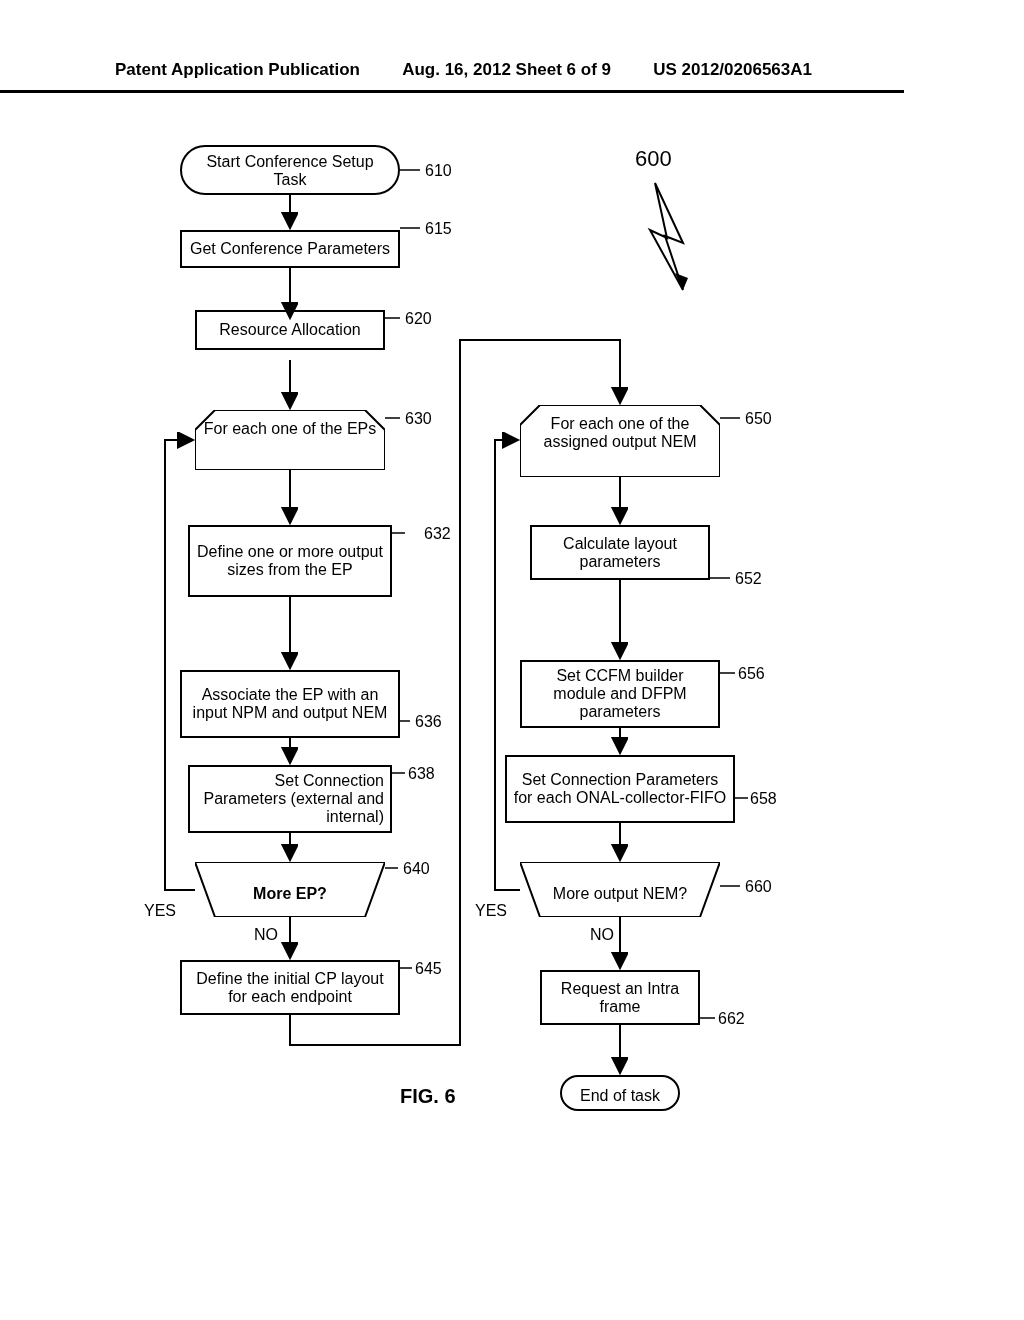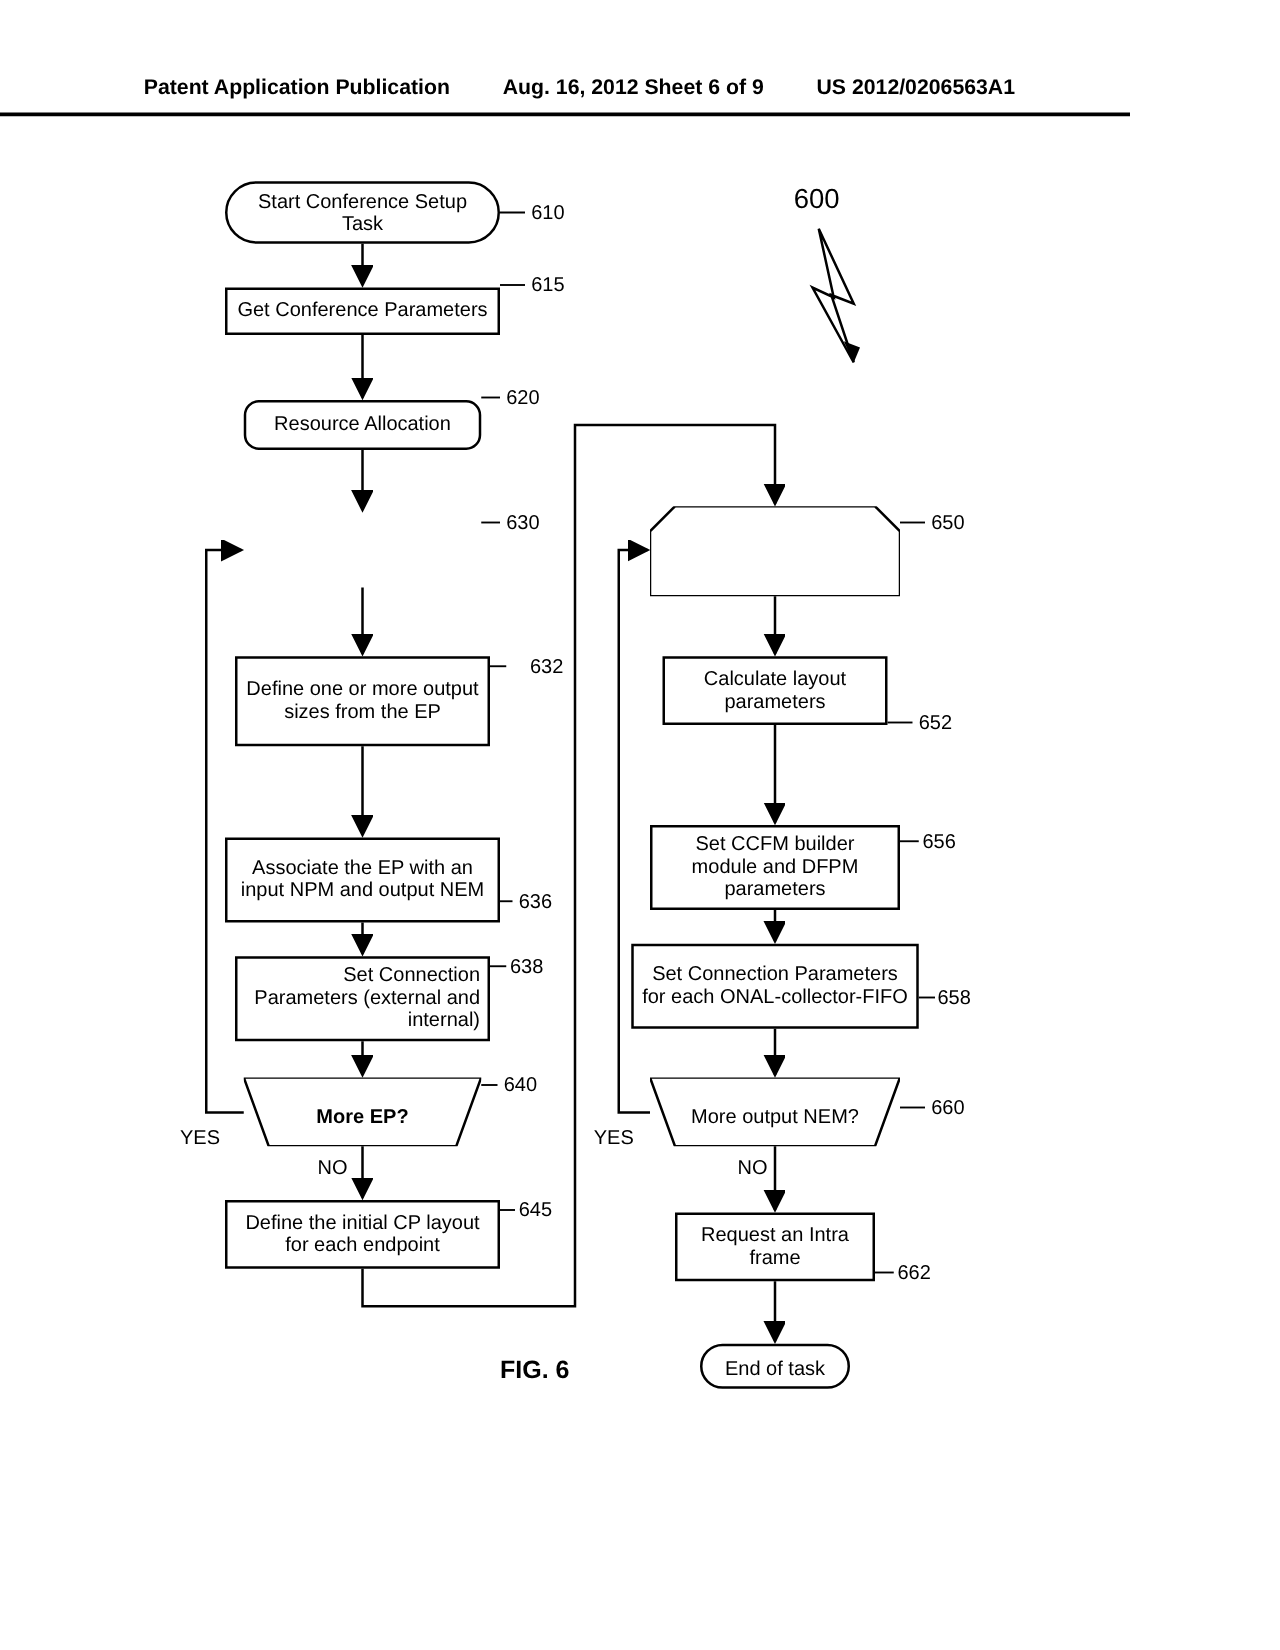--- a/index.html
+++ b/index.html
@@ -112,25 +112,31 @@
     <div class="node terminator" style="left:180px; top:15px; width:220px; height:50px;">
       <span>Start Conference Setup Task</span>
     </div>
     <div class="label" style="left:425px; top:32px;">610</div>
 
     <div class="node process" style="left:180px; top:100px; width:220px; height:38px;">
       <span>Get Conference Parameters</span>
     </div>
     <div class="label" style="left:425px; top:90px;">615</div>
 
-    <div class="node process" style="left:195px; top:190px; width:190px; height:40px;border-radius:12px;">
+    <div class="node process" style="left:195px; top:180px; width:190px; height:40px;">
       <span>Resource Allocation</span>
     </div>
     <div class="label" style="left:405px; top:180px;">620</div>
 
+    <div class="loophead" style="left:195px; top:280px; width:190px; height:60px;">
+      <svg width="190" height="60">
+          <polygon points="0,20 20,0 170,0 190,20 190,60 0,60" stroke="#000" stroke-width="2" fill="#fff"></polygon>
+        </svg>
+      <div class="txt">For each one of the EPs</div>
+    </div>
     <div class="label" style="left:405px; top:280px;">630</div>
 
     <div class="node process" style="left:188px; top:395px; width:204px; height:72px;">
       <span>Define one or more output sizes from the EP</span>
     </div>
     <div class="label" style="left:424px; top:395px;">632</div>
 
     <div class="node process" style="left:180px; top:540px; width:220px; height:68px;">
       <span>Associate the EP with an input NPM and output NEM</span>
     </div>
@@ -153,20 +159,21 @@
 
     <div class="node process" style="left:180px; top:830px; width:220px; height:55px;">
       <span>Define the initial CP layout for each endpoint</span>
     </div>
     <div class="label" style="left:415px; top:830px;">645</div>
 
     <div class="loophead" style="left:520px; top:275px; width:200px; height:72px;">
       <svg width="200" height="72">
           <polygon points="0,20 20,0 180,0 200,20 200,72 0,72" stroke="#000" stroke-width="2" fill="#fff"></polygon>
         </svg>
+      <div class="txt">For each one of the assigned output NEM</div>
     </div>
     <div class="label" style="left:745px; top:280px;">650</div>
 
     <div class="node process" style="left:530px; top:395px; width:180px; height:55px;">
       <span>Calculate layout parameters</span>
     </div>
     <div class="label" style="left:735px; top:440px;">652</div>
 
     <div class="node process" style="left:520px; top:530px; width:200px; height:68px;">
       <span>Set CCFM builder module and DFPM parameters</span>

